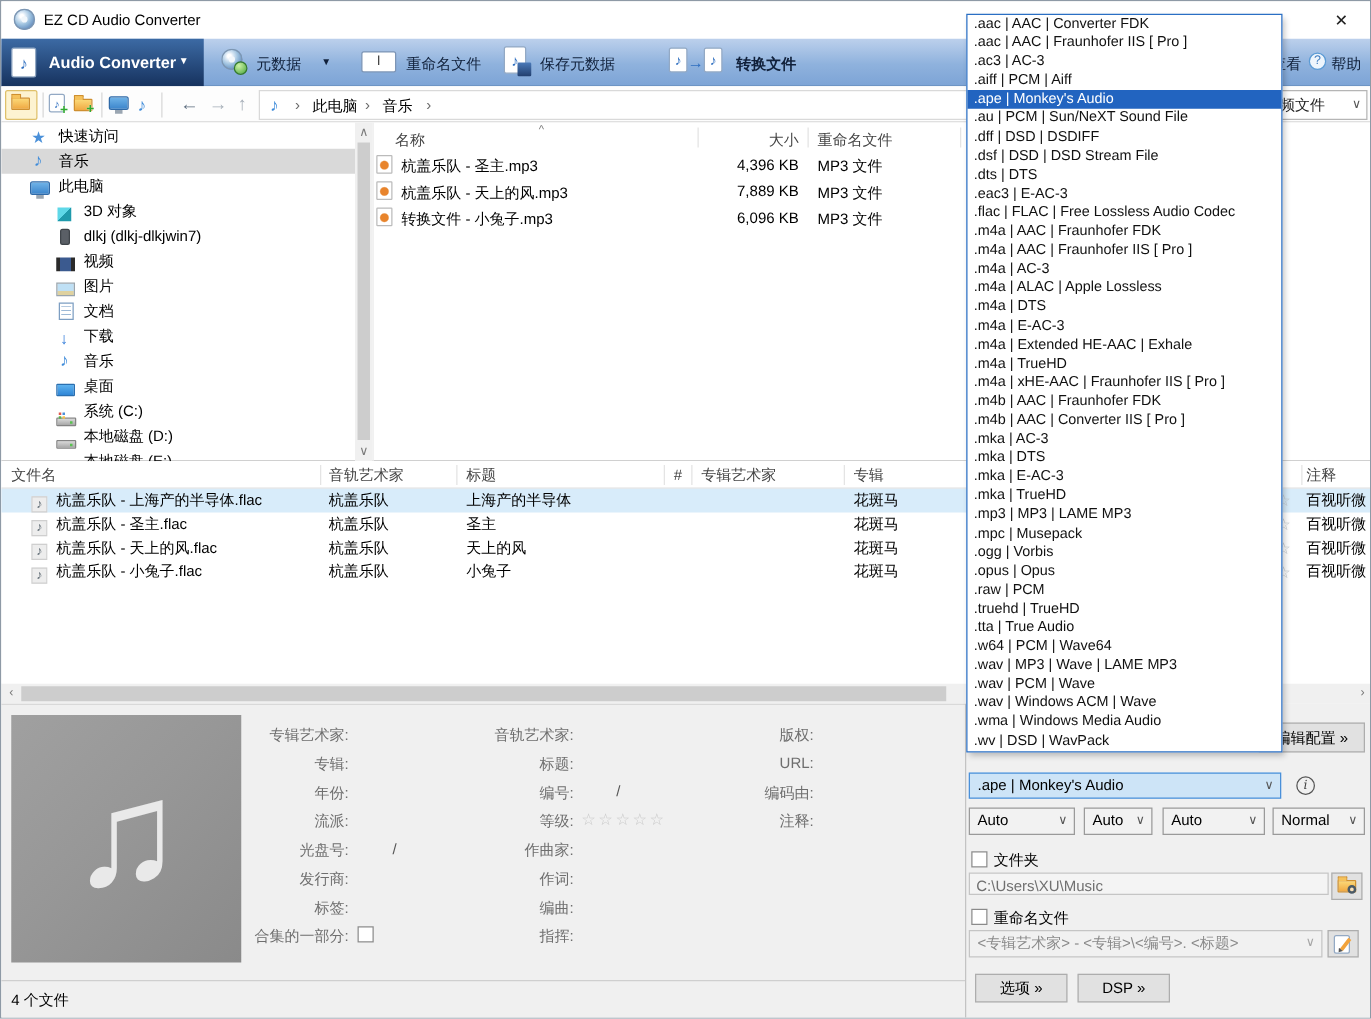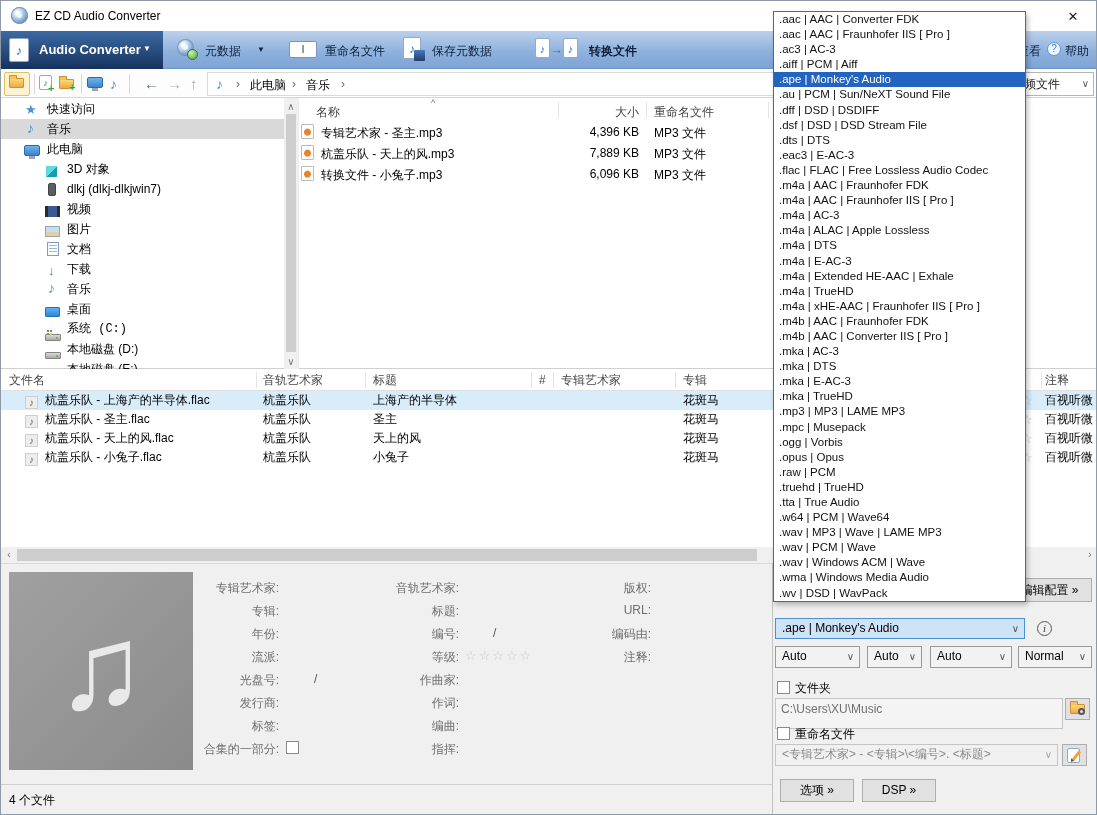--- a/index.html
+++ b/index.html
@@ -259,21 +259,21 @@
     <div class="abs siderow" style="top:181px;">
       <span class="sideicon snote" style="left:47px;top:2px;">♪</span>
       <span class="abs" style="left:66px;">音乐</span>
     </div>
     <div class="abs siderow" style="top:201px;">
       <span class="sideicon" style="left:44px;top:4px;"><span class="desktop"></span></span>
       <span class="abs" style="left:66px;">桌面</span>
     </div>
     <div class="abs siderow" style="top:221px;">
       <span class="sideicon" style="left:44px;top:8px;"><span class="drive sys"></span></span>
-      <span class="abs" style="left:66px;font-family:Liberation Mono, monospace;">系统 (C:)</span>
+      <span class="abs" style="left:66px;">系统 (C:)</span>
     </div>
     <div class="abs siderow" style="top:241px;">
       <span class="sideicon" style="left:44px;top:6px;"><span class="drive"></span></span>
       <span class="abs" style="left:66px;">本地磁盘 (D:)</span>
     </div>
     <div class="abs siderow" style="top:261px;">
       <span class="sideicon" style="left:44px;top:6px;"><span class="drive"></span></span>
       <span class="abs" style="left:66px;">本地磁盘 (E:)</span>
     </div>
 
@@ -287,21 +287,21 @@
     <span class="abs" style="left:430px;top:0;font-size:9px;color:#777;">^</span>
     <div class="abs hdrtext" style="left:315px;top:6px;">名称</div>
     <div class="abs hdrtext" style="left:565px;top:6px;width:73px;text-align:right;">大小</div>
     <div class="abs hdrtext" style="left:653px;top:6px;">重命名文件</div>
     <div class="abs colsep" style="left:557px;top:4px;height:16px;"></div>
     <div class="abs colsep" style="left:645px;top:4px;height:16px;"></div>
     <div class="abs colsep" style="left:767px;top:4px;height:16px;"></div>
 
     <div class="abs" style="left:297px;top:24px;width:800px;height:21px;">
       <span class="abs mfile" style="left:3px;top:2px;"></span>
-      <span class="abs nowrap" style="left:23px;top:3px;width:250px;">专辑艺术家 - 圣主.mp3</span>
+      <span class="abs nowrap" style="left:23px;top:3px;width:250px;">杭盖乐队 - 圣主.mp3</span>
       <span class="abs" style="left:268px;top:3px;width:73px;text-align:right;">4,396 KB</span>
       <span class="abs" style="left:356px;top:3px;">MP3 文件</span>
     </div>
     <div class="abs" style="left:297px;top:45px;width:800px;height:21px;">
       <span class="abs mfile" style="left:3px;top:2px;"></span>
       <span class="abs nowrap" style="left:23px;top:3px;width:250px;">杭盖乐队 - 天上的风.mp3</span>
       <span class="abs" style="left:268px;top:3px;width:73px;text-align:right;">7,889 KB</span>
       <span class="abs" style="left:356px;top:3px;">MP3 文件</span>
     </div>
     <div class="abs" style="left:297px;top:66px;width:800px;height:21px;">
@@ -428,21 +428,21 @@
     <span>Auto</span>
     <span class="arr">∨</span>
   </div>
   <div class="abs combo" style="left:1017px;top:645px;width:74px;height:22px;">
     <span>Normal</span>
     <span class="arr">∨</span>
   </div>
 
   <span class="abs cb" style="left:776px;top:680px;"></span>
   <span class="abs" style="left:794px;top:679px;">文件夹</span>
-  <div class="abs field" style="left:774px;top:697px;width:288px;height:31px;">C:\Users\XU\Music</div>
+  <div class="abs field" style="left:774px;top:697px;width:288px;height:18px;">C:\Users\XU\Music</div>
   <div class="abs btn" style="left:1064px;top:697px;width:25px;height:22px;">
     <span class="fold" style="margin-top:5px;"></span>
     <span class="mag" style="left:12px;top:9px;"></span>
   </div>
 
   <span class="abs cb" style="left:776px;top:726px;"></span>
   <span class="abs" style="left:794px;top:725px;">重命名文件</span>
   <div class="abs combo disabled" style="left:774px;top:743px;width:283px;height:22px;">
     <span>&lt;专辑艺术家&gt; - &lt;专辑&gt;\&lt;编号&gt;. &lt;标题&gt;</span>
     <span class="arr" style="color:#a5a5a5;">∨</span>

